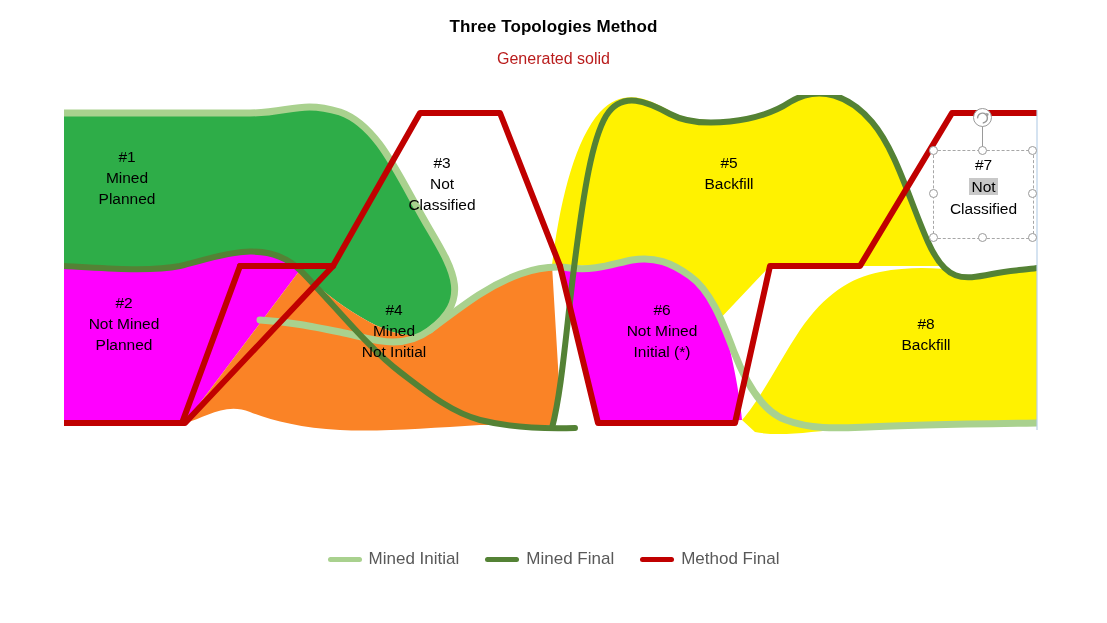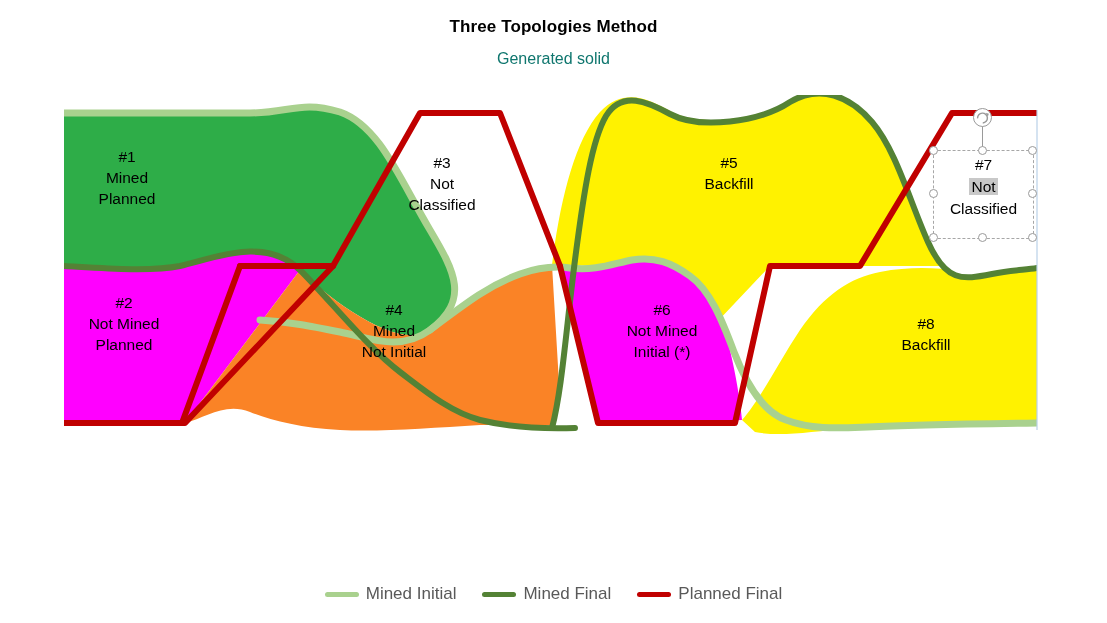--- a/index.html
+++ b/index.html
@@ -10,21 +10,21 @@
   }
   #stage{position:absolute;left:0;top:0;width:1107px;height:549px;}
   svg#chart{position:absolute;left:0;top:0;width:1107px;height:623px;}
 
   .title{
     position:absolute;width:1107px;text-align:center;
     font-size:17px;font-weight:bold;color:#000;letter-spacing:.1px;
   }
   .subtitle{
     position:absolute;width:1107px;text-align:center;
-    font-size:16px;font-weight:normal;color:#0f766e;
+    font-size:16px;font-weight:normal;color:#b91c1c;
   }
   .rlabel{
     position:absolute;text-align:center;color:#000;font-size:15.5px;
     line-height:1.34;white-space:nowrap;pointer-events:none;
   }
   .rlabel span{display:block;}
 
   
   .selbox{
     position:absolute;border:1px dashed #a6a6a6;background:transparent;
@@ -39,21 +39,21 @@
     background:#ffffff;border:1.3px solid #9a9a9a;box-sizing:border-box;
   }
   .rothandle{
     position:absolute;width:19px;height:19px;border-radius:50%;
     background:#ffffff;border:1.4px solid #9a9a9a;box-sizing:border-box;
   }
   .rotstem{position:absolute;width:1px;background:#9a9a9a;}
 
   
   .legend{
-    position:absolute;left:0;top:584px;width:1107px;
+    position:absolute;left:0;top:549px;width:1107px;
     display:flex;justify-content:center;align-items:center;gap:26px;text-align:right;
   }
   .legitem{display:flex;align-items:center;gap:7px;}
   .swatch{display:block;width:34px;height:5px;border-radius:3px;}
   .legtext{font-size:17px;color:#595959;}
 </style>
 </head>
 <body>
 
 <div id="stage">
@@ -234,17 +234,17 @@
     <div class="legitem">
       <span class="swatch" style="background:#A9D18E;"></span>
       <span class="legtext">Mined Initial</span>
     </div>
     <div class="legitem">
       <span class="swatch" style="background:#548235;"></span>
       <span class="legtext">Mined Final</span>
     </div>
     <div class="legitem">
       <span class="swatch" style="background:#C00000;"></span>
-      <span class="legtext">Planned Final</span>
+      <span class="legtext">Method Final</span>
     </div>
   </div>
 
 </div>
 
 </body></html>

